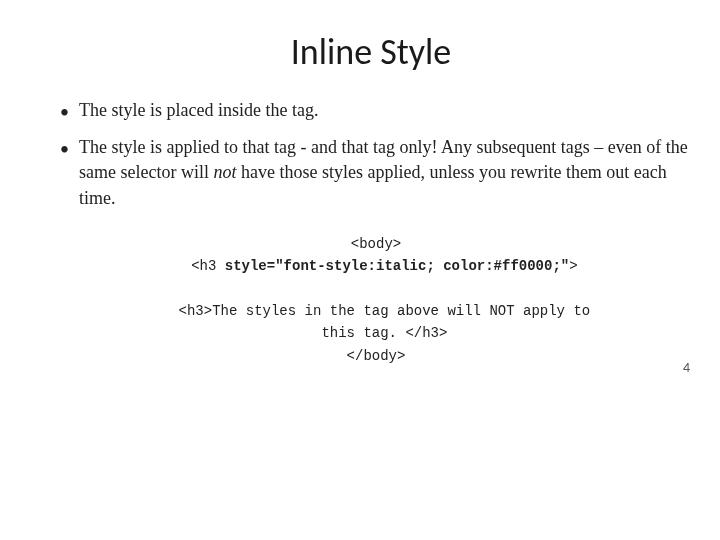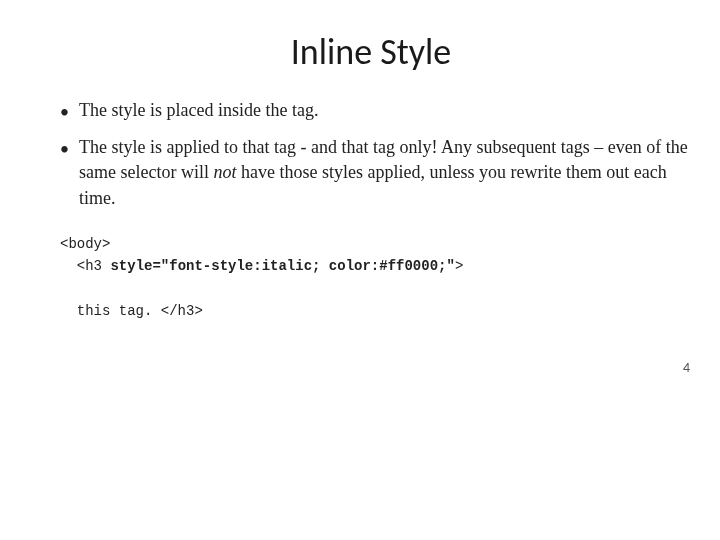--- a/index.html
+++ b/index.html
@@ -74,20 +74,21 @@
       padding-left: 10px;
     }
 
     .code-block .code-bold {
       font-weight: bold;
     }
 
     .code-block .code-line {
       display: block;
       white-space: pre;
+      text-align: center;
     }
 
     .page-number {
       position: absolute;
       bottom: 16px;
       right: 30px;
       font-size: 14px;
       color: #555555;
     }
   </style>
@@ -106,18 +107,20 @@
     <li>
       <span class="bullet-dot">•</span>
       <span class="bullet-text">The style is applied to that tag - and that tag only! Any subsequent tags – even of the same selector will <em>not</em> have those styles applied, unless you rewrite them out each time.</span>
     </li>
   </ul>
 
   <div class="code-block">
     <span class="code-line">&lt;body&gt;</span>
     <span class="code-line">  &lt;h3 <span class="code-bold">style="font-style:italic; color:#ff0000;"</span>&gt;</span>
     <span class="code-line">&nbsp;</span>
+    <span class="code-line">  &lt;h3&gt;The styles in the tag above will NOT apply to</span>
     <span class="code-line">  this tag. &lt;/h3&gt;</span>
+    <span class="code-line">&lt;/body&gt;</span>
   </div>
 
   <div class="page-number">4</div>
 
 </div>
 
 </body></html>

